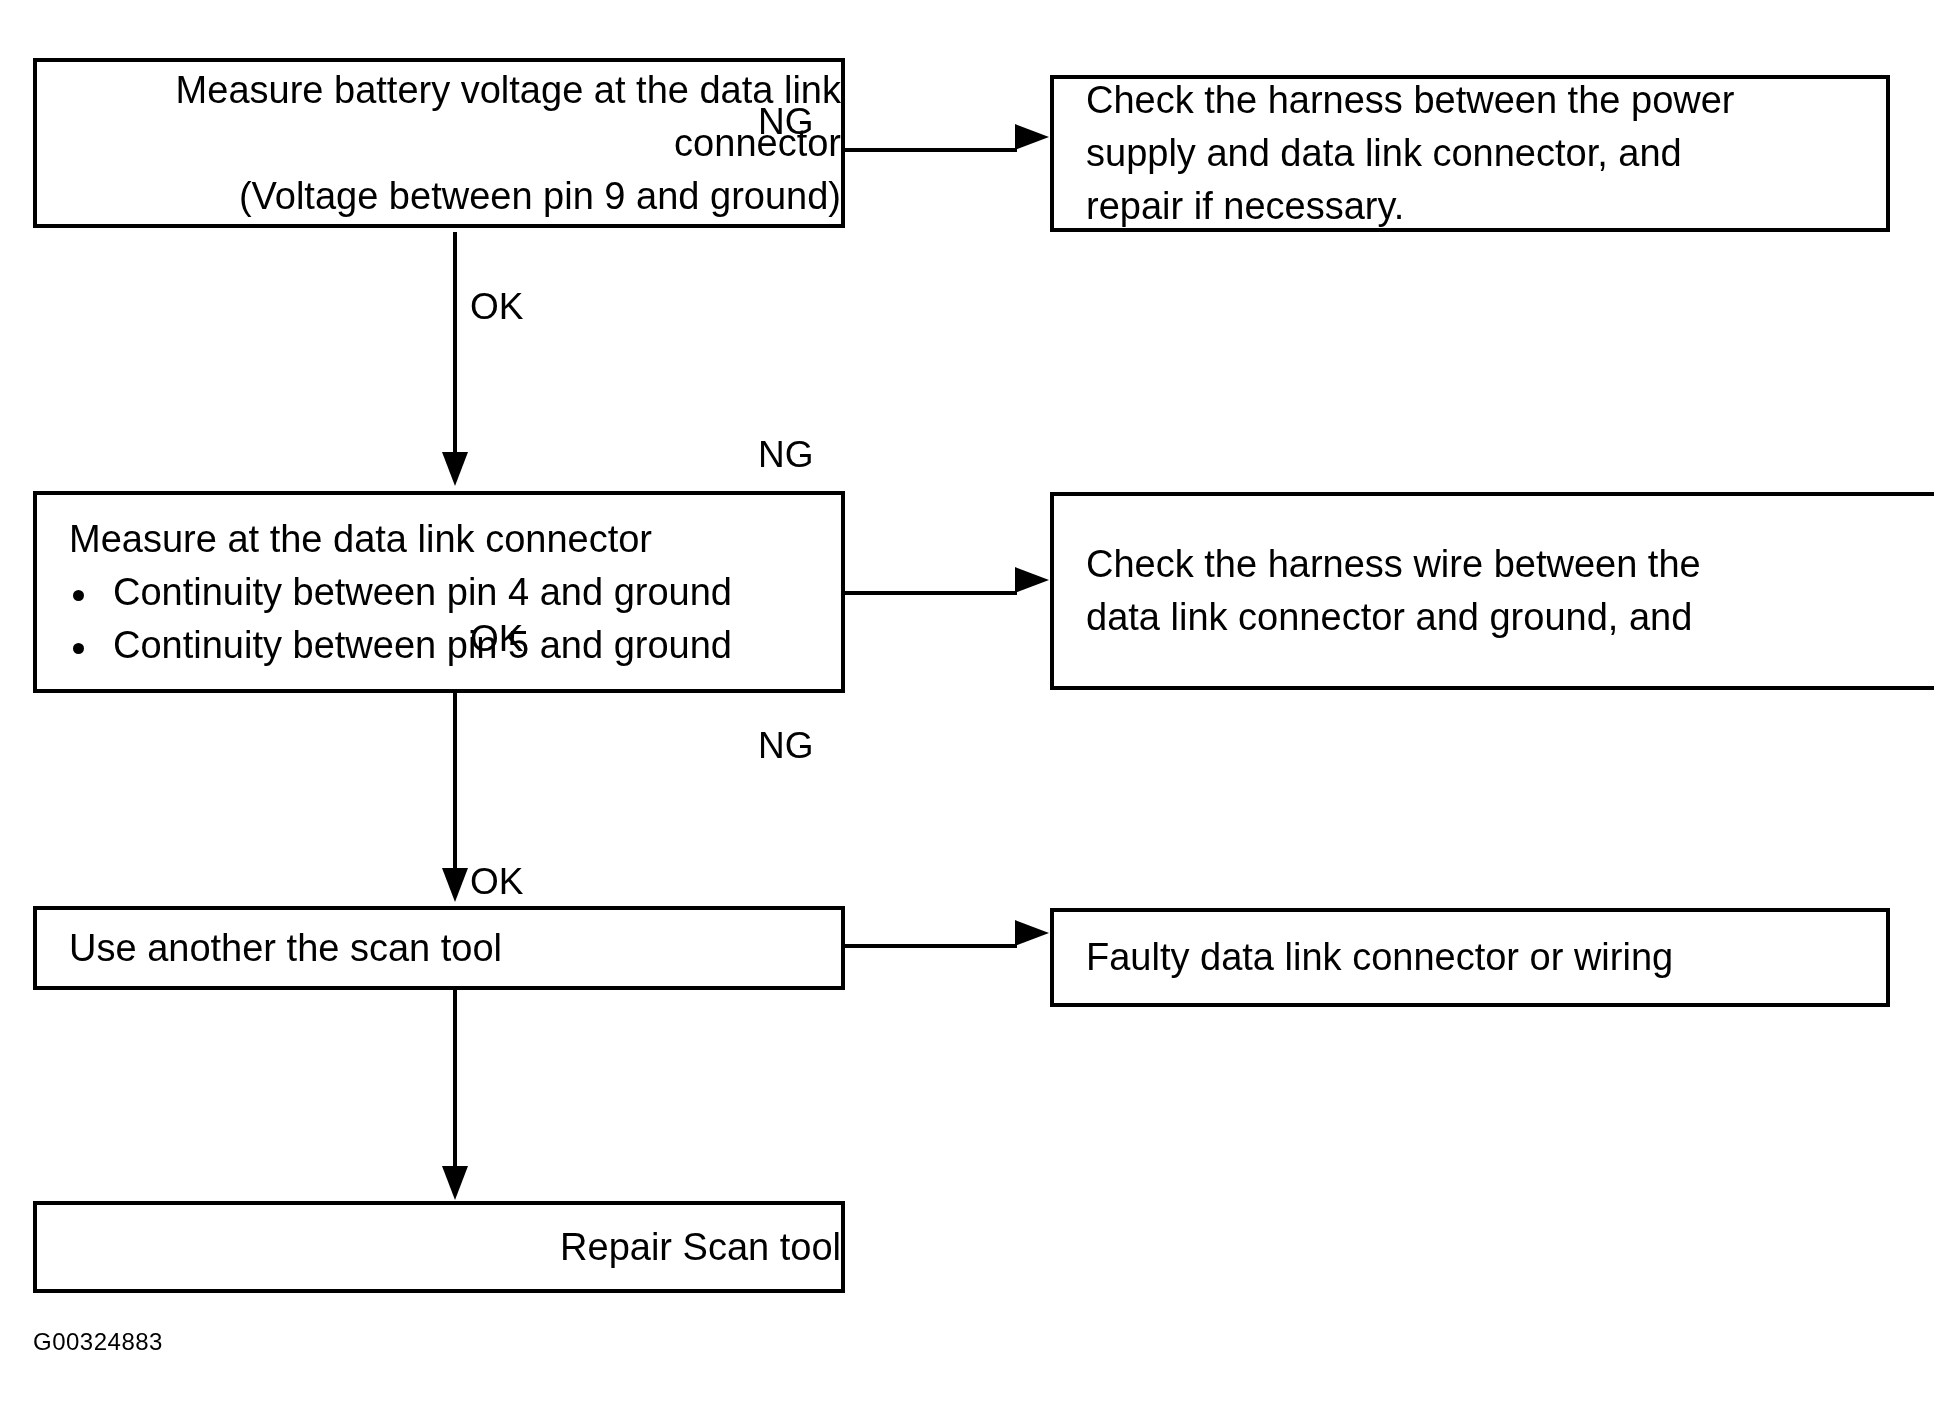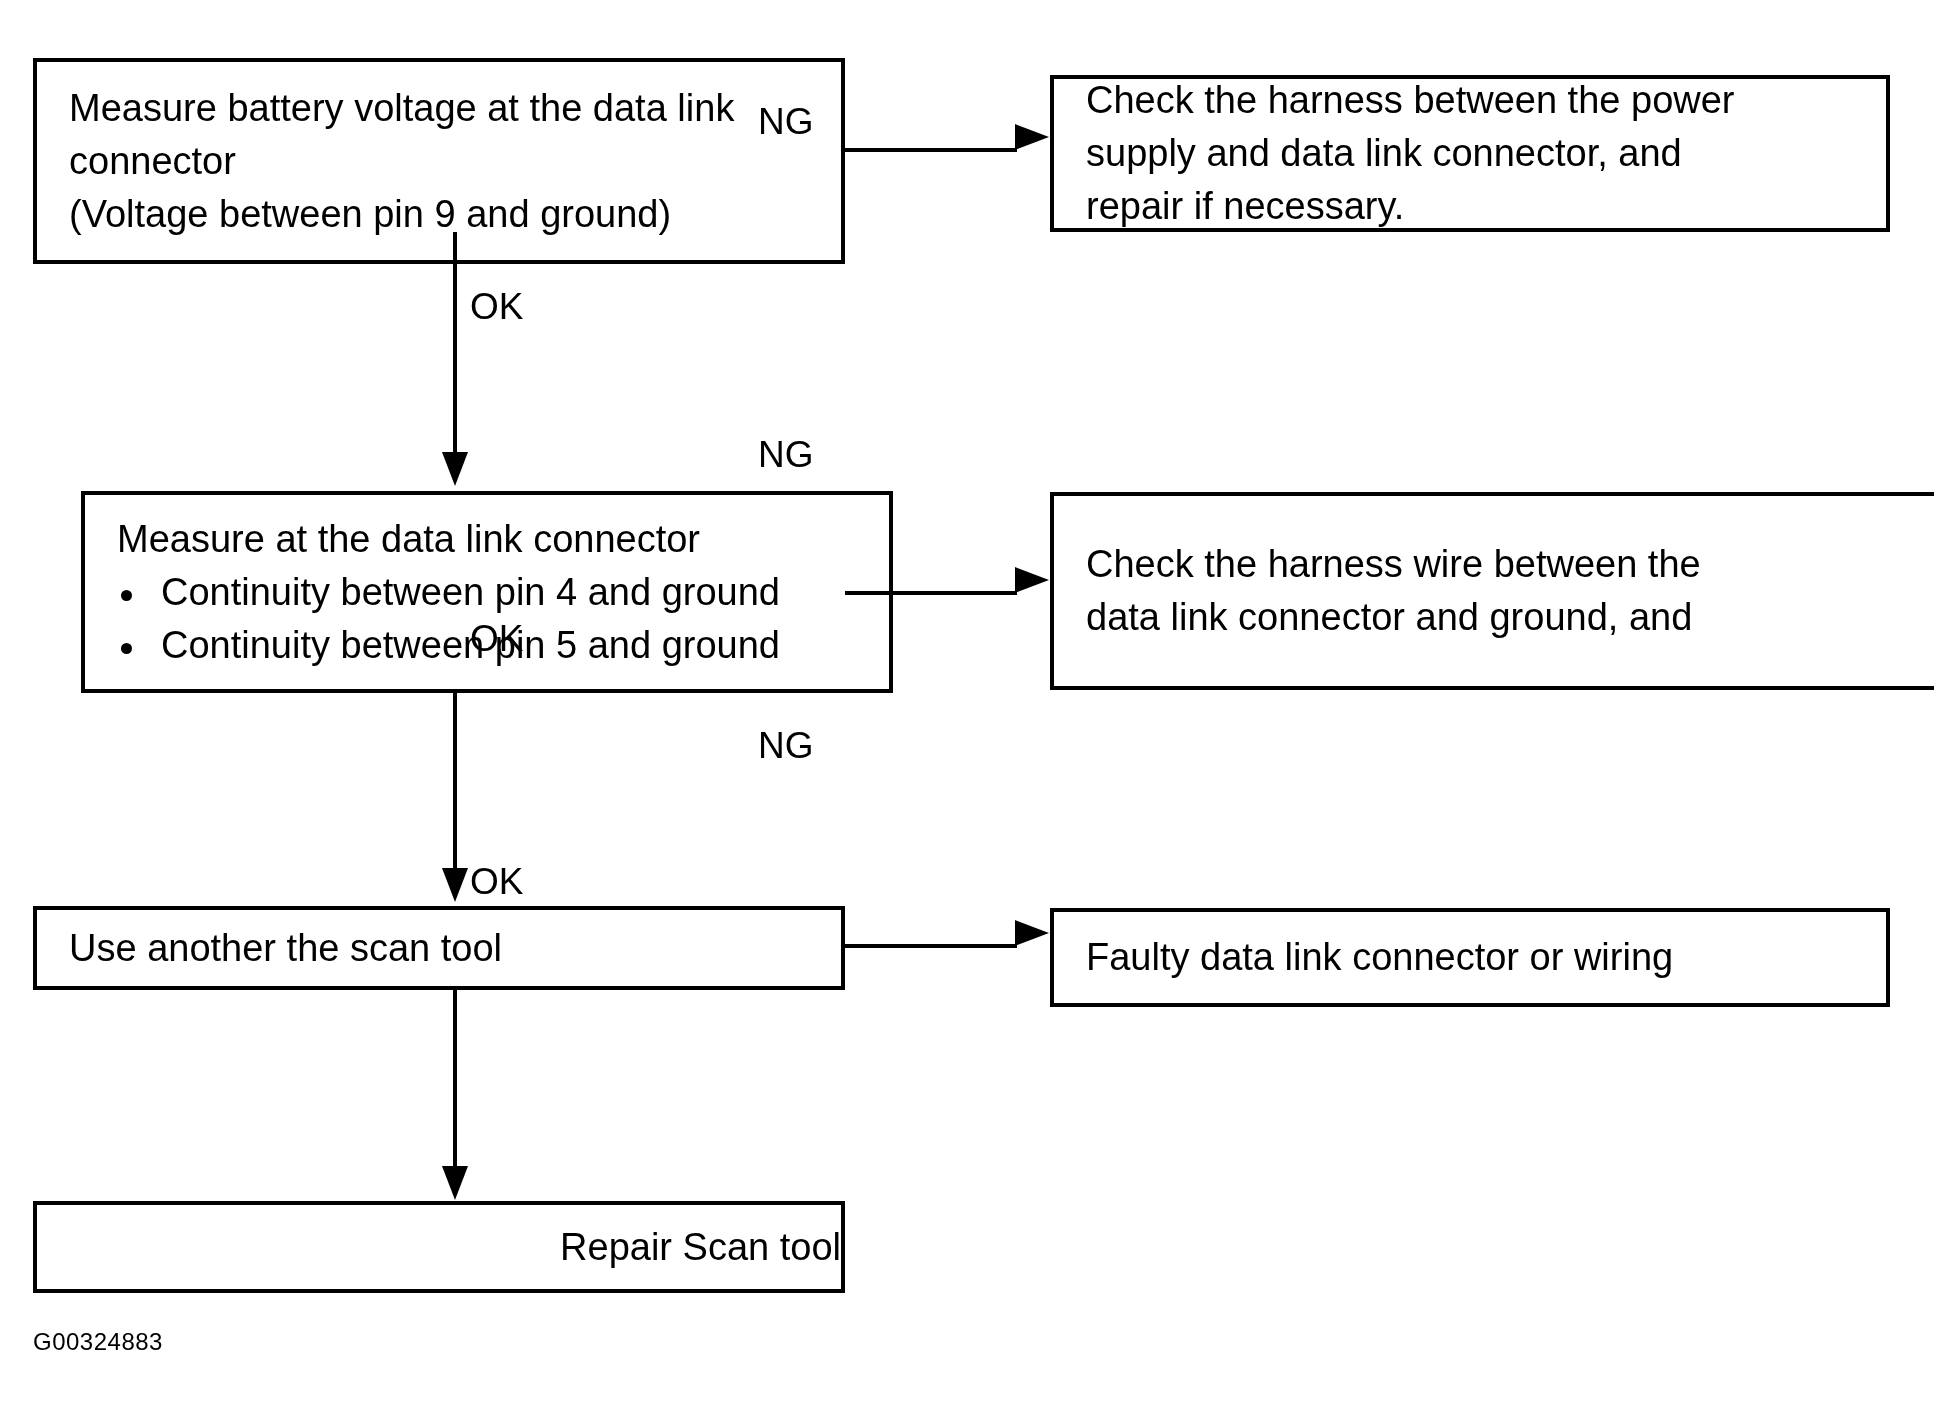--- a/index.html
+++ b/index.html
@@ -101,41 +101,41 @@
     letter-spacing: 0.5px;
     white-space: nowrap;
     color: #000;
   }
 </style>
 </head>
 <body>
 
 <div id="canvas">
 
-  <div class="node pad-left" style="left:33px; top:58px; width:812px; height:206px;">
+  <div class="node pad-left" style="left:33px; top:58px; width:812px; height:170px;align-items:flex-end;">
     <div class="line">Measure battery voltage at the data link</div>
     <div class="line">connector</div>
     <div class="line">(Voltage between pin 9 and ground)</div>
   </div>
 
   <div class="node pad-left" style="left:1050px; top:75px; width:840px; height:157px;">
     <div class="line">Check the harness between the power</div>
     <div class="line">supply and data link connector, and</div>
     <div class="line">repair if necessary.</div>
   </div>
 
   <div class="hline" style="left:845px; top:148px; width:172px;"></div>
   <div class="arrow-right" style="left:1015px; top:124px;"></div>
   <div class="edge-label" style="left:758px; top:103px;">NG</div>
 
   <div class="vline" style="left:453px; top:232px; width:4px; height:222px;"></div>
   <div class="arrow-down" style="left:442px; top:452px;"></div>
   <div class="edge-label" style="left:470px; top:288px;">OK</div>
 
-  <div class="node" style="left:33px; top:491px; width:812px; height:202px;margin-left:48px;">
+  <div class="node" style="left:33px; top:491px; width:812px; height:202px;">
     <div class="line" style="padding-left:32px;">Measure at the data link connector</div>
     <ul class="bullets">
       <li>Continuity between pin 4 and ground</li>
       <li>Continuity between pin 5 and ground</li>
     </ul>
   </div>
 
   <div class="node pad-left" style="left:1050px; top:492px; width:940px; height:198px;">
     <div class="line">Check the harness wire between the</div>
     <div class="line">data link connector and ground, and</div>

